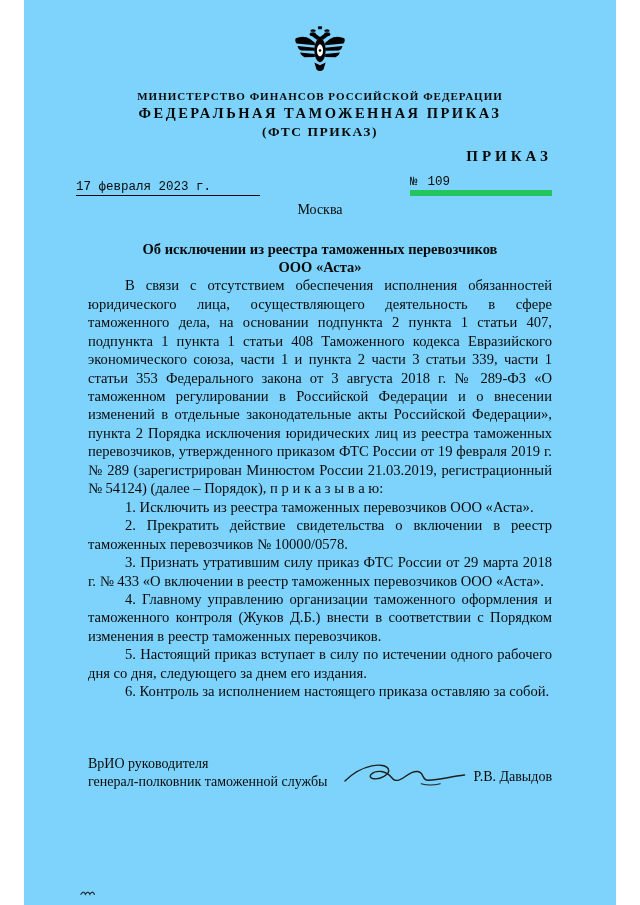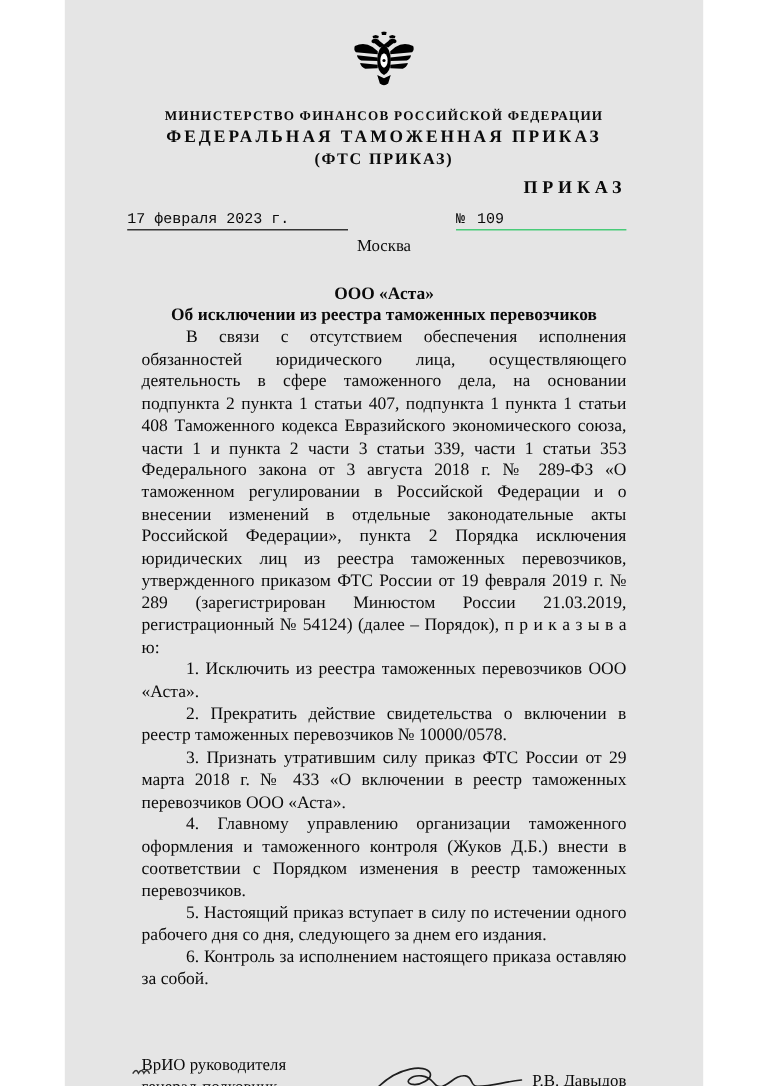--- a/index.html
+++ b/index.html
@@ -1,22 +1,22 @@
 <!DOCTYPE html>
 <html lang="ru"><head>
 <meta charset="utf-8">
 <style>
   * { margin: 0; padding: 0; box-sizing: border-box; }
   html, body { background: #ffffff; }
   .page {
     position: relative;
-    width: 532px;
+    width: 592px;
     height: 905px;
     margin: 0 auto;
-    background: #e5e5e5;
+    background: #7dd3fc;
     color: #0a0a0a;
     font-family: "Liberation Serif", serif;
     padding: 26px 64px 0 64px;
     overflow: hidden;
   }
   .emblem-wrap {
     text-align: center;
     margin-bottom: 12px;
   }
   .emblem-wrap svg { display: inline-block; }
@@ -63,21 +63,21 @@
     display: inline-block;
     min-width: 184px;
     margin-left: -12px;
     border-bottom: 1px solid #0a0a0a;
     padding-bottom: 1px;
     white-space: nowrap;
   }
   .number-field {
     display: inline-block;
     min-width: 142px;
-    border-bottom: 1px solid #22c55e;
+    border-bottom: 6px solid #22c55e;
     padding-bottom: 1px;
     white-space: nowrap;
   }
   .number-field .no-value { padding-left: 10px; }
   .city-line {
     text-align: center;
     font-size: 14px;
     margin-bottom: 22px;
   }
   .doc-title {
@@ -152,22 +152,22 @@
   <div class="hdr-doctype">ПРИКАЗ</div>
 
   <div class="date-number-row">
     <span class="date-field">17 февраля 2023 г.</span>
     <span class="number-field"><span class="no-label">№</span><span class="no-value">109</span></span>
   </div>
 
   <div class="city-line">Москва</div>
 
   <div class="doc-title">
+    <div>Об исключении из реестра таможенных перевозчиков</div>
     <div>ООО «Аста»</div>
-    <div>Об исключении из реестра таможенных перевозчиков</div>
   </div>
 
   <div class="body-block">
     <p class="body-par">В связи с отсутствием обеспечения исполнения обязанностей юридического лица, осуществляющего деятельность в сфере таможенного дела, на основании подпункта 2 пункта 1 статьи 407, подпункта 1 пункта 1 статьи 408 Таможенного кодекса Евразийского экономического союза, части 1 и пункта 2 части 3 статьи 339, части 1 статьи 353 Федерального закона от 3 августа 2018 г. № 289-ФЗ «О таможенном регулировании в Российской Федерации и о внесении изменений в отдельные законодательные акты Российской Федерации», пункта 2 Порядка исключения юридических лиц из реестра таможенных перевозчиков, утвержденного приказом ФТС России от 19 февраля 2019 г. № 289 (зарегистрирован Минюстом России 21.03.2019, регистрационный № 54124) (далее – Порядок), п р и к а з ы в а ю:</p>
     <p class="body-par">1. Исключить из реестра таможенных перевозчиков ООО «Аста».</p>
     <p class="body-par">2. Прекратить действие свидетельства о включении в реестр таможенных перевозчиков № 10000/0578.</p>
     <p class="body-par">3. Признать утратившим силу приказ ФТС России от 29 марта 2018 г. № 433 «О включении в реестр таможенных перевозчиков ООО «Аста».</p>
     <p class="body-par">4. Главному управлению организации таможенного оформления и таможенного контроля (Жуков Д.Б.) внести в соответствии с Порядком изменения в реестр таможенных перевозчиков.</p>
     <p class="body-par">5. Настоящий приказ вступает в силу по истечении одного рабочего дня со дня, следующего за днем его издания.</p>
     <p class="body-par">6. Контроль за исполнением настоящего приказа оставляю за собой.</p>

